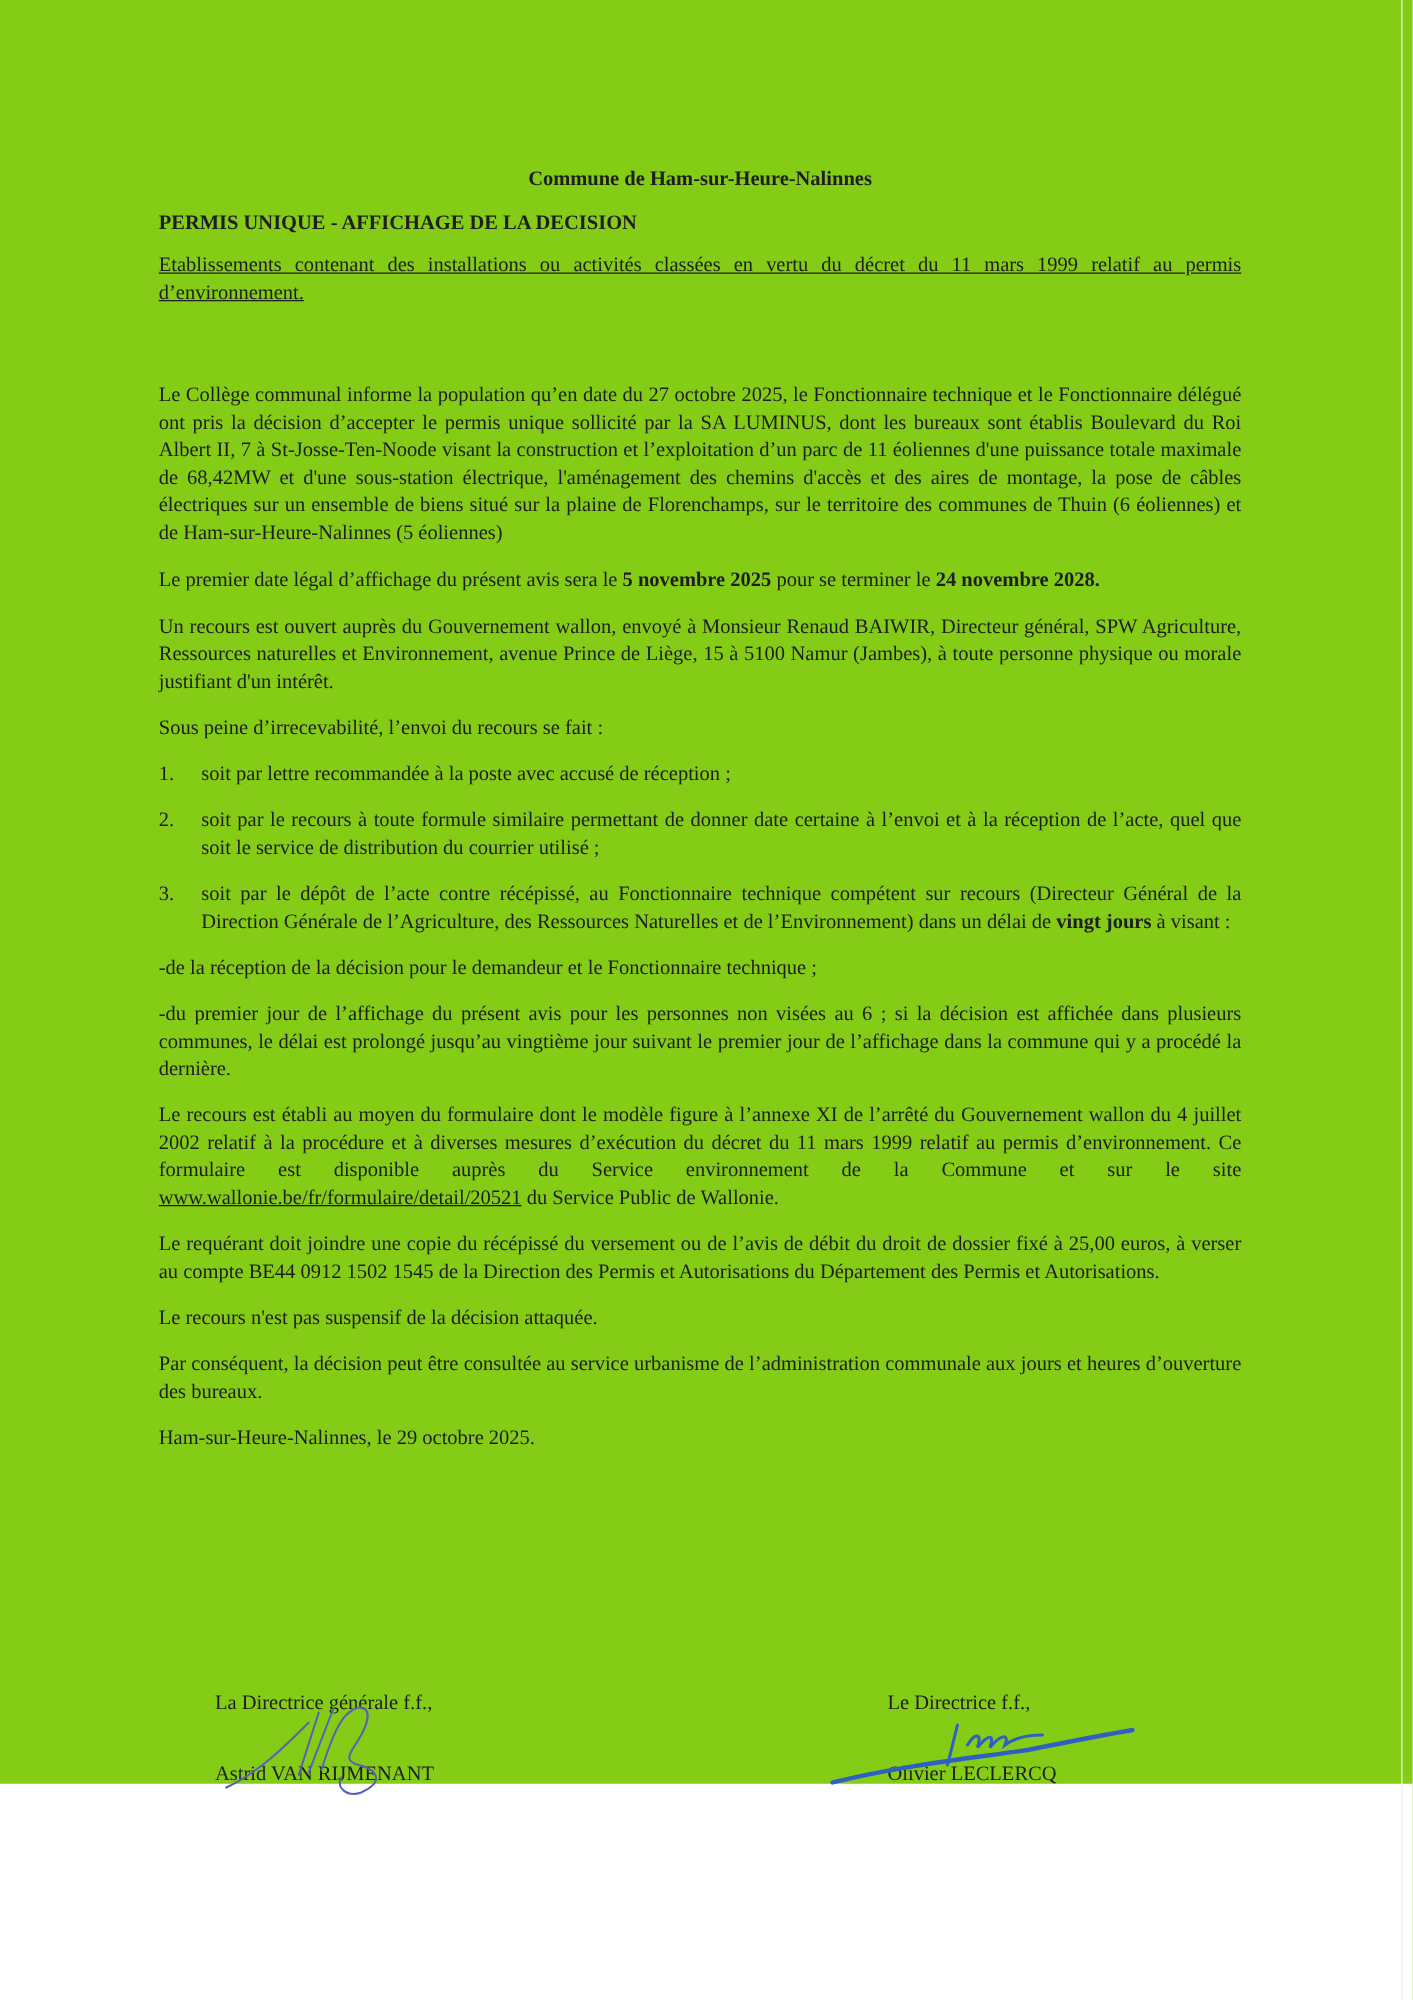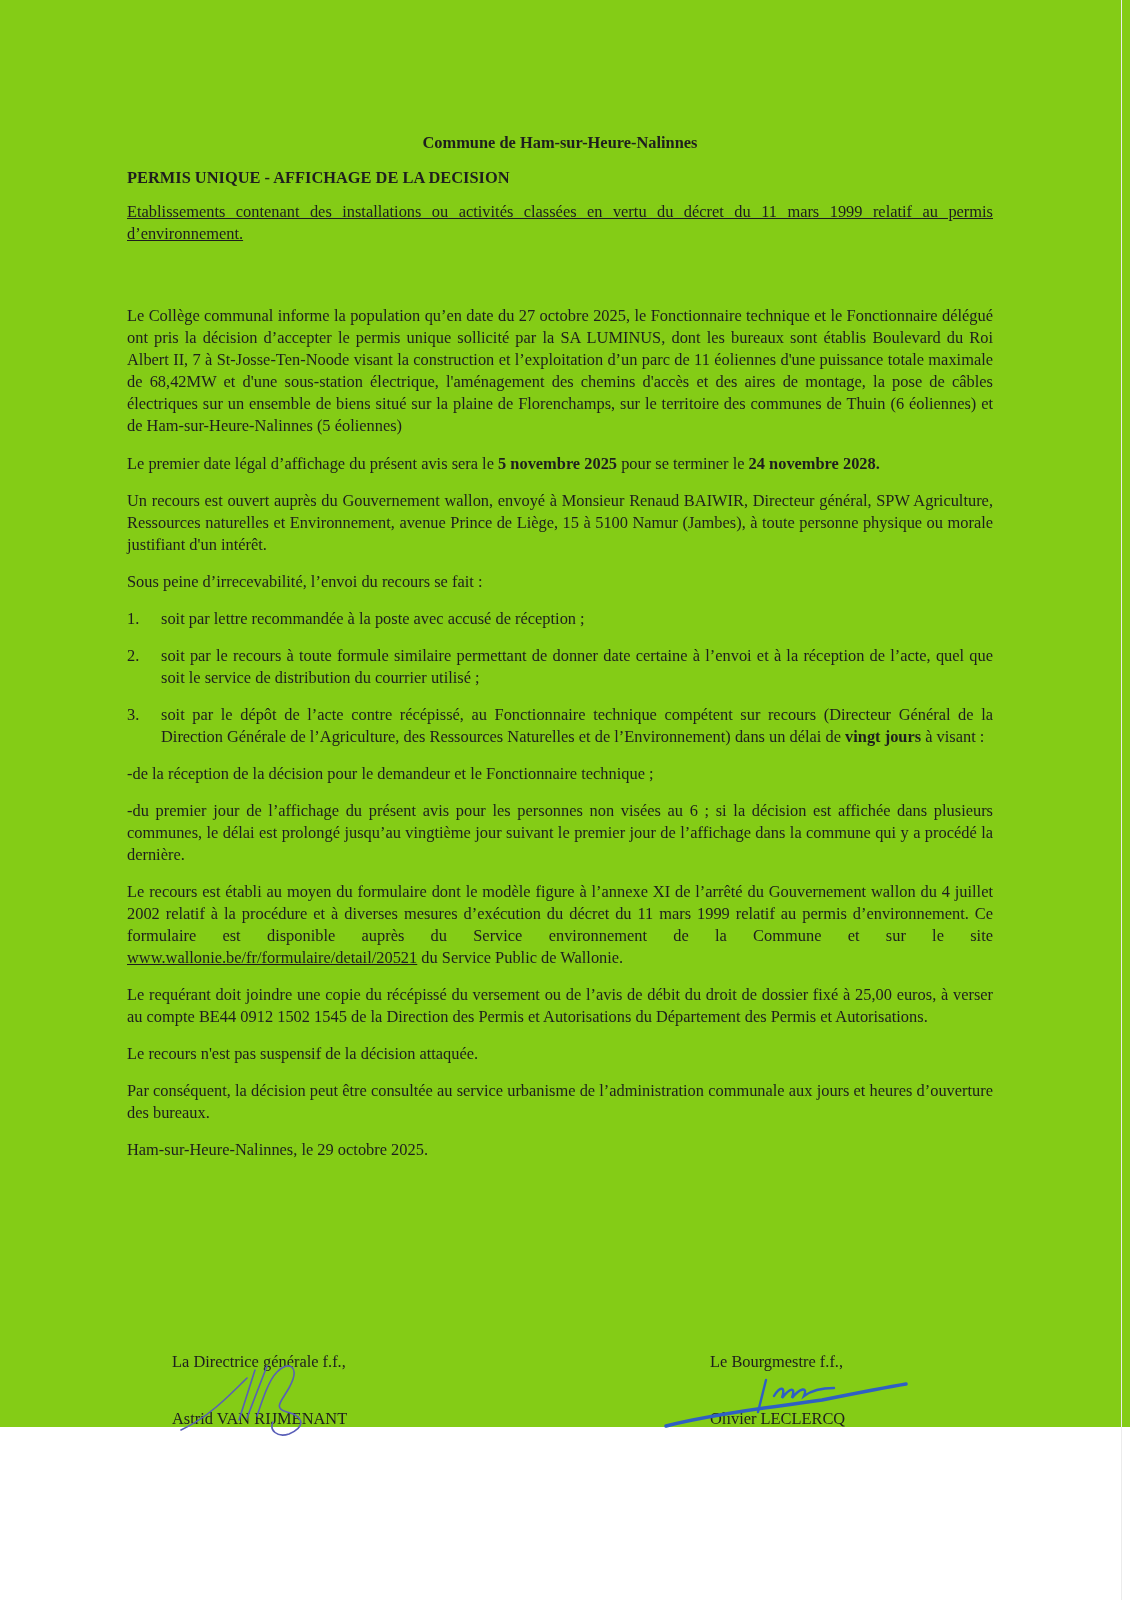--- a/index.html
+++ b/index.html
@@ -160,20 +160,20 @@
     <p>Par conséquent, la décision peut être consultée au service urbanisme de l’administration communale aux jours et heures d’ouverture des bureaux.</p>
     <p>Ham-sur-Heure-Nalinnes, le 29 octobre 2025.</p>
   </div>
 
   <div class="sig-area">
     <div class="sig-left-title">La Directrice générale f.f.,</div>
     <div class="sig-left-name">Astrid VAN RIJMENANT</div>
     <svg class="signature-svg sig-left-svg" viewBox="0 0 150 80">
       <path id="sigL" fill="none" stroke-width="1.6" stroke-linecap="round" d="M4 72 C 30 60, 50 40, 70 20 M 62 62 L 78 12 M 70 60 L 90 8 M 80 58 C 86 40, 92 22, 100 14 C 112 2, 124 8, 112 30 C 104 44, 96 50, 110 54 C 126 58, 130 68, 112 76 C 100 80, 92 72, 96 64" stroke="#5a5fb8"></path>
     </svg>
-    <div class="sig-right-title">Le Bourgmestre f.f.,</div>
+    <div class="sig-right-title">Le Directrice f.f.,</div>
     <div class="sig-right-name">Olivier LECLERCQ</div>
     <svg class="signature-svg sig-right-svg" viewBox="0 0 250 60">
       <path id="sigR1" fill="none" stroke-width="3.5" stroke-linecap="round" d="M4 54 C 60 40, 120 34, 160 28 C 190 22, 220 16, 244 12" stroke="#2f5fc4"></path>
       <path id="sigR2" fill="none" stroke-width="2.4" stroke-linecap="round" d="M 96 40 L 104 8 M 112 24 C 118 14, 124 14, 120 26 C 128 16, 134 14, 130 26 C 138 16, 146 14, 142 24 C 150 18, 160 16, 172 16" stroke="#2f5fc4"></path>
     </svg>
   </div>
 </div>
 
 </body></html>

